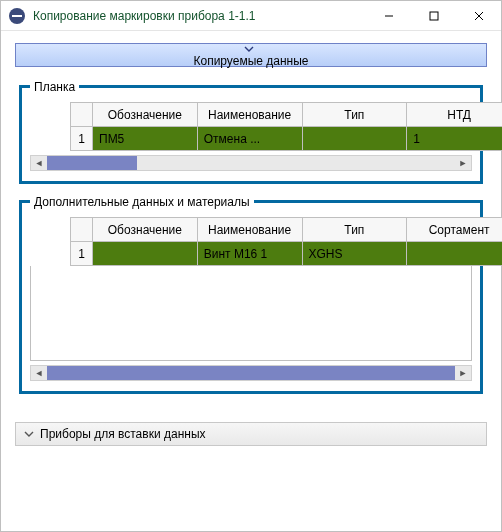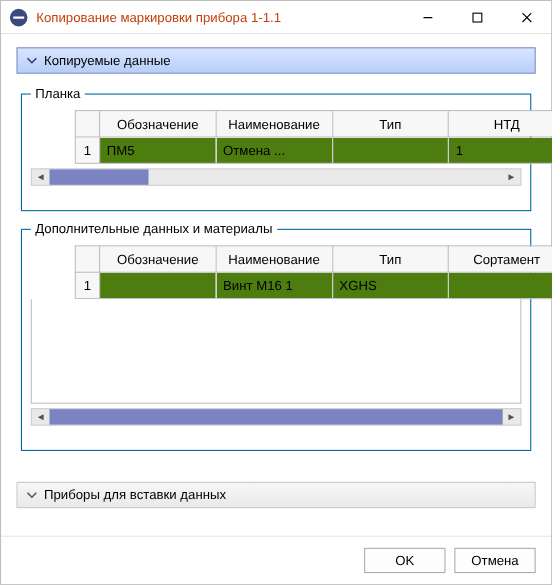--- a/index.html
+++ b/index.html
@@ -38,21 +38,21 @@
   .titlebar .app-icon::after{
     content:"";
     position:absolute;
     left:3px; top:7px;
     width:10px; height:2px;
     background:#fff;
   }
   .titlebar .title {
     flex: 1;
     font-size: 12px;
-    color: #c2410c;
+    color: #14532d;
   }
   .titlebar .winbtn {
     width: 45px;
     height: 30px;
     display: flex;
     align-items: center;
     justify-content: center;
     color: #000;
   }
   .titlebar .winbtn svg { width: 10px; height: 10px; }
@@ -67,41 +67,42 @@
     border: 1px solid #7a8bc9;
     display: flex;
     align-items: center;
     font-size: 12px;
     padding: 0 6px;
     background: #cfe0ff;
   }
   .acc-header.expanded {
     background: linear-gradient(#d8e6ff, #b7cef8);
     border-color: #6f82c7;
+    flex-direction: column;
   }
   .acc-header.collapsed {
     background: linear-gradient(#f6f6f6, #e9e9e9);
     border-color: #c8c8c8;
     margin-top: 24px;
   }
   .acc-header .chev {
     width: 14px;
     display: flex;
     justify-content: center;
     margin-right: 4px;
   }
   .acc-header .chev svg { width: 10px; height: 10px; }
   .acc-body {
     padding: 10px 4px 4px 4px;
   }
   .groupbox {
-    border: 1px solid #0369a1;
+    border: 3px solid #0369a1;
     position: relative;
     margin-top: 8px;
-    padding: 14px 8px 22px 8px;
+    padding: 14px 8px 10px 8px;
   }
   .groupbox .legend {
     position: absolute;
     top: -8px;
     left: 8px;
     background: #fff;
     padding: 0 4px;
     font-size: 12px;
   }
   .grid-wrap { }
@@ -305,18 +306,14 @@
         <svg viewBox="0 0 10 10">
             <polyline points="1,3 5,7 9,3" fill="none" stroke="#555" stroke-width="1.4"></polyline>
           </svg>
       </span>
       <span>Приборы для вставки данных</span>
     </div>
 
     <div style="flex:1"></div>
   </div>
 
-  <div class="button-row">
-    <button class="dlg">OK</button>
-    <button class="dlg">Отмена</button>
-  </div>
 
 </div>
 
 </body></html>

